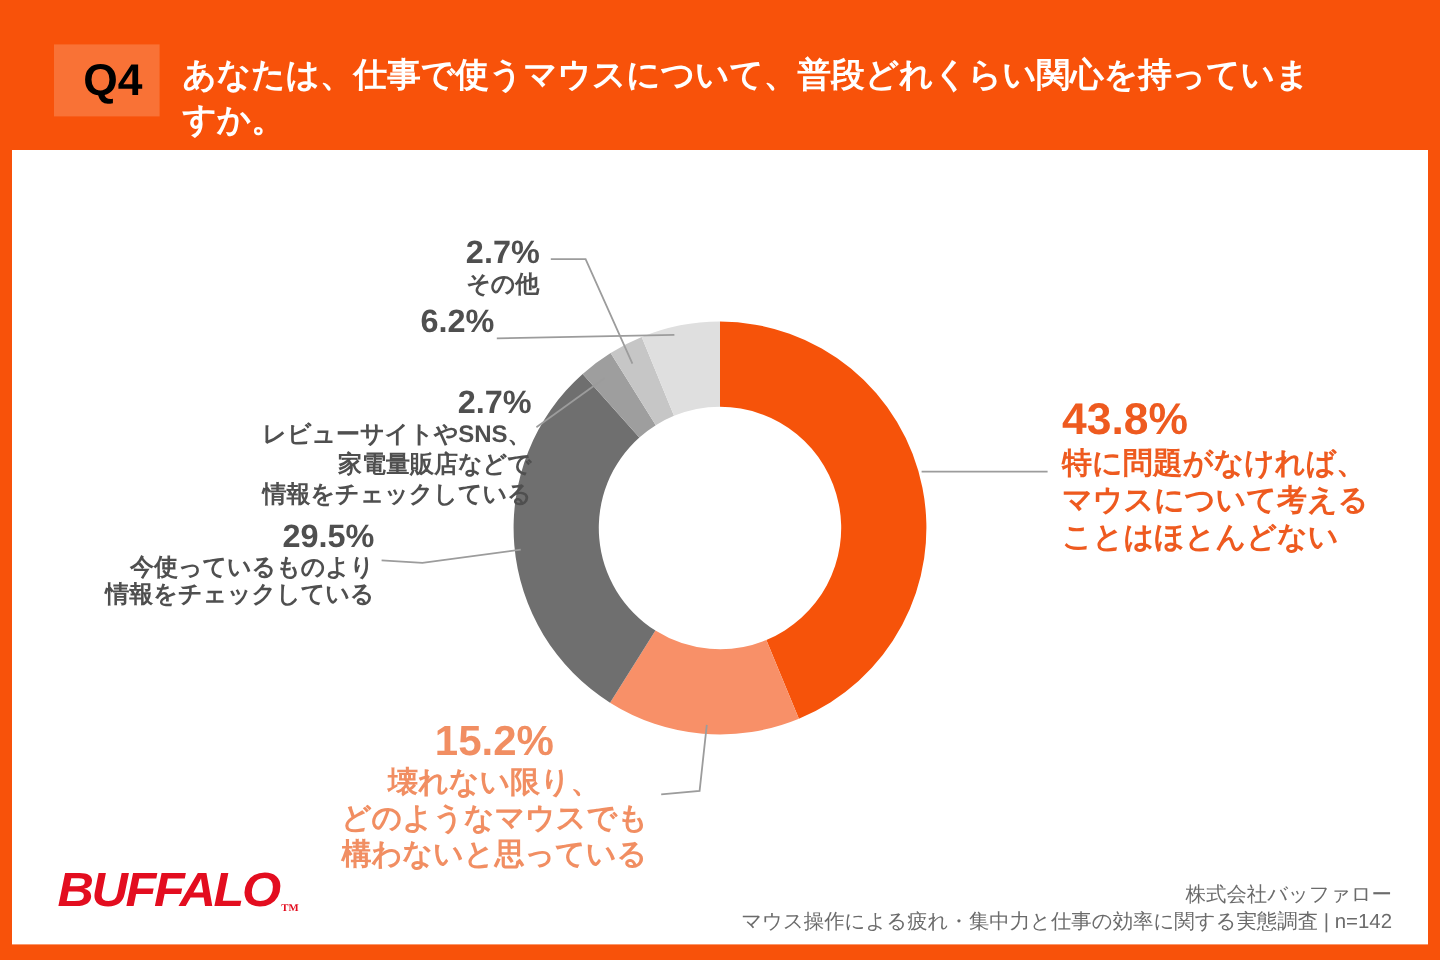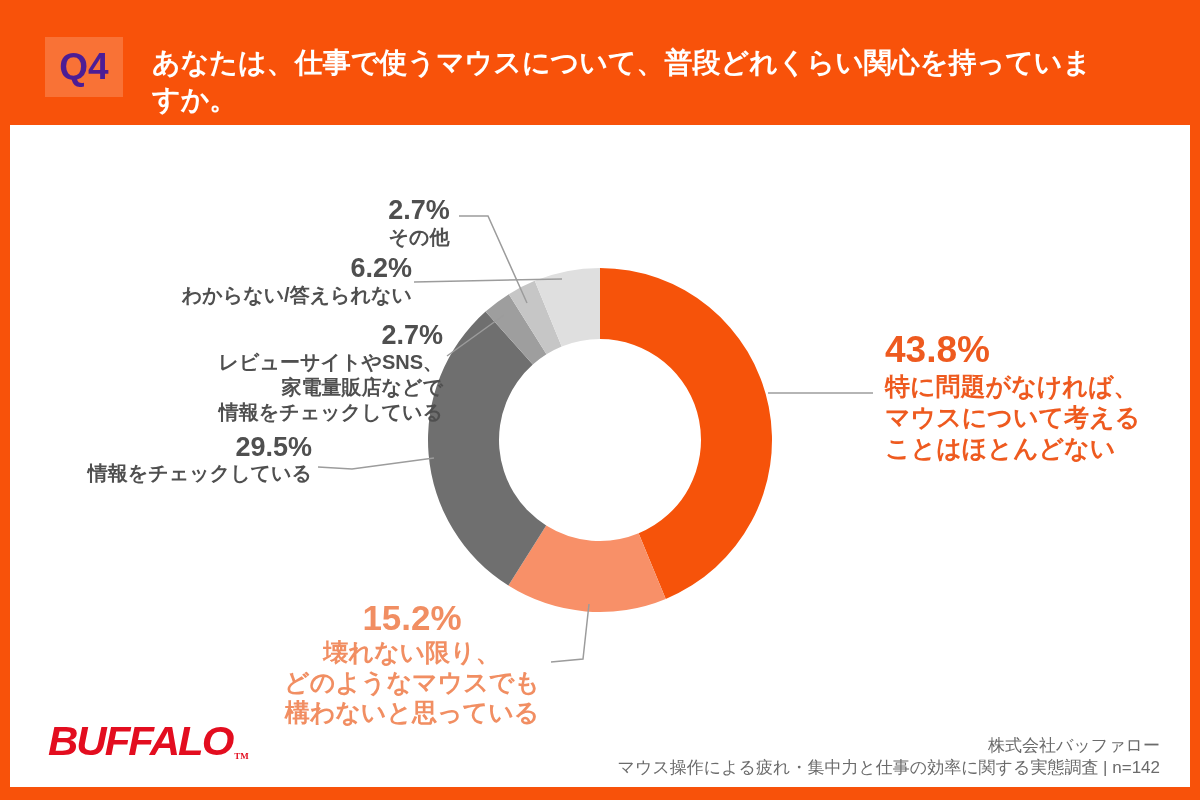--- a/index.html
+++ b/index.html
@@ -8,22 +8,22 @@
     background:#F8520A;
     font-family:"Liberation Sans","DejaVu Sans",sans-serif;
   }
   .white-panel{
     position:absolute;left:10px;top:125px;width:1180px;height:662px;
     background:#ffffff;
   }
   
   .q-badge{
     position:absolute;left:45px;top:37px;width:78px;height:60px;
-    background:#F97236;color:#4c1d95;font-weight:800;font-size:37px;
-    display:flex;align-items:center;justify-content:center;
+    background:#F97236;color:#000000;font-weight:800;font-size:37px;
+    display:flex;align-items:center;justify-content:center;padding-left:10px;
   }
   .question{
     position:absolute;left:152px;top:24px;width:940px;
     color:#ffffff;font-weight:700;font-size:28px;line-height:37px;
     word-break:break-all;
     margin-top:20px;
   }
   
   .chart-svg{position:absolute;left:0;top:0;width:1200px;height:800px;}
   
@@ -90,38 +90,38 @@
 
 <div class="lbl lbl-nobreak">
   <div class="pct">15.2%</div>
   <div class="ln">壊れない限り、</div>
   <div class="ln">どのようなマウスでも</div>
   <div class="ln">構わないと思っている</div>
 </div>
 
 <div class="lbl lbl-interest">
   <div class="pct">29.5%</div>
+  <div class="ln">今使っているものより</div>
   <div class="ln">情報をチェックしている</div>
 </div>
 
 <div class="lbl lbl-review">
   <div class="pct">2.7%</div>
   <div class="ln">レビューサイトやSNS、</div>
   <div class="ln">家電量販店などで</div>
   <div class="ln">情報をチェックしている</div>
 </div>
 
 <div class="lbl lbl-other">
   <div class="pct">2.7%</div>
   <div class="ln">その他</div>
 </div>
 
 <div class="lbl lbl-unknown">
   <div class="pct">6.2%</div>
-  <div class="ln">わからない/答えられない</div>
 </div>
 
 <div class="logo"><span>BUFFALO</span><span class="tm">TM</span></div>
 
 <div class="footer-src">
   <div>株式会社バッファロー</div>
   <div>マウス操作による疲れ・集中力と仕事の効率に関する実態調査 | n=142</div>
 </div>
 
 </body></html>

